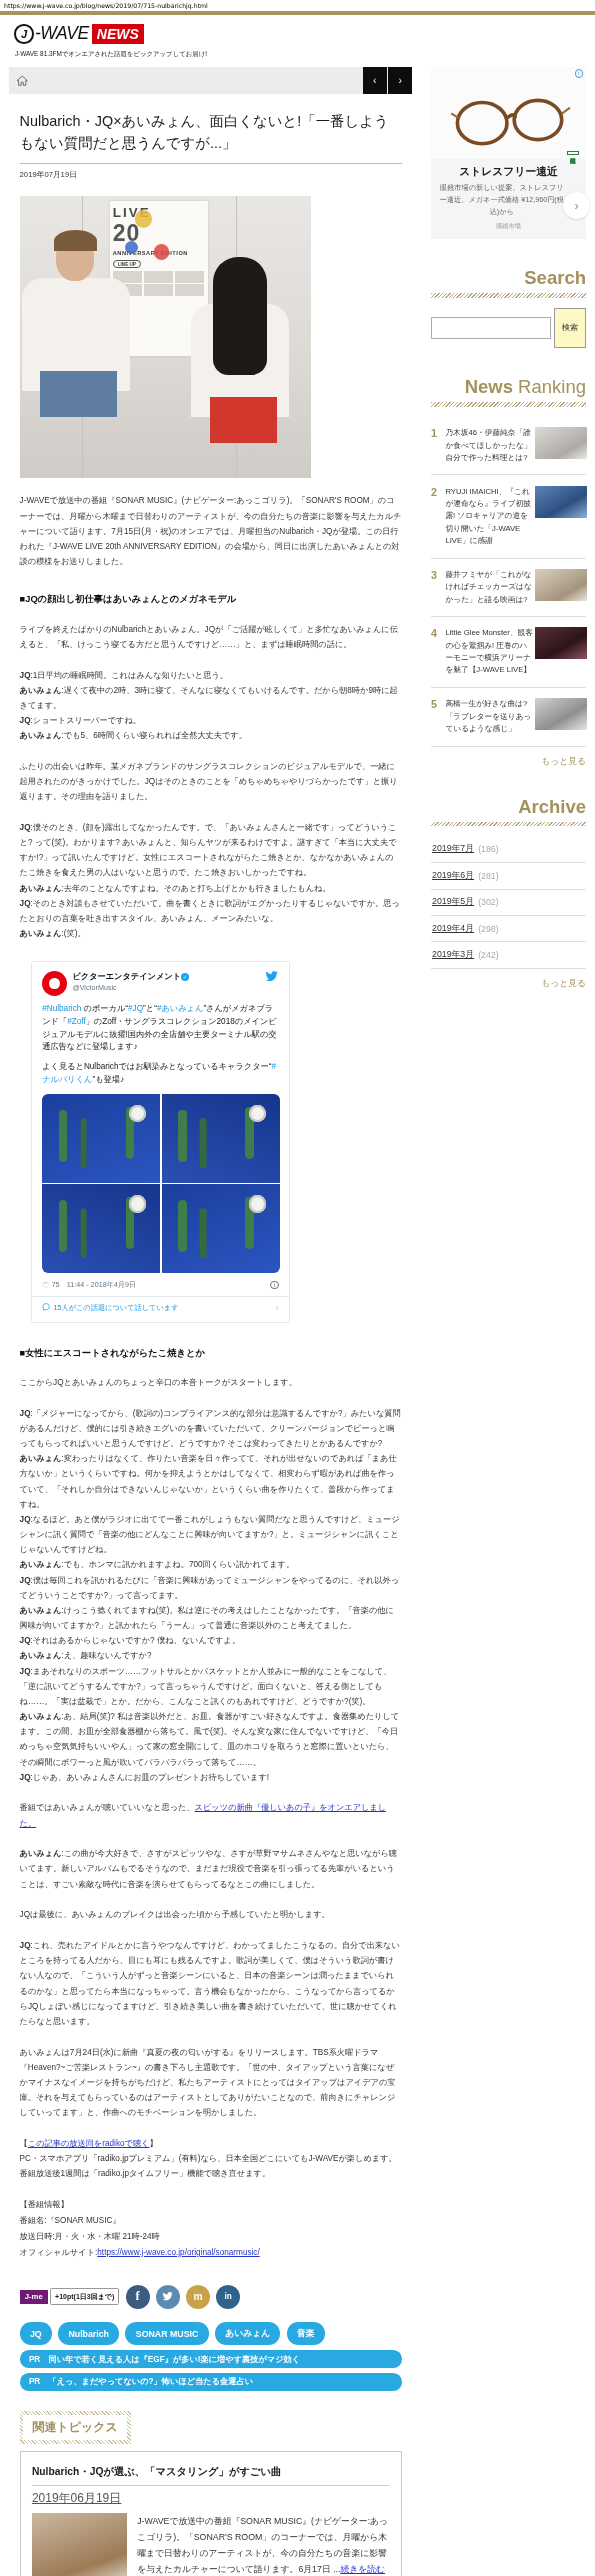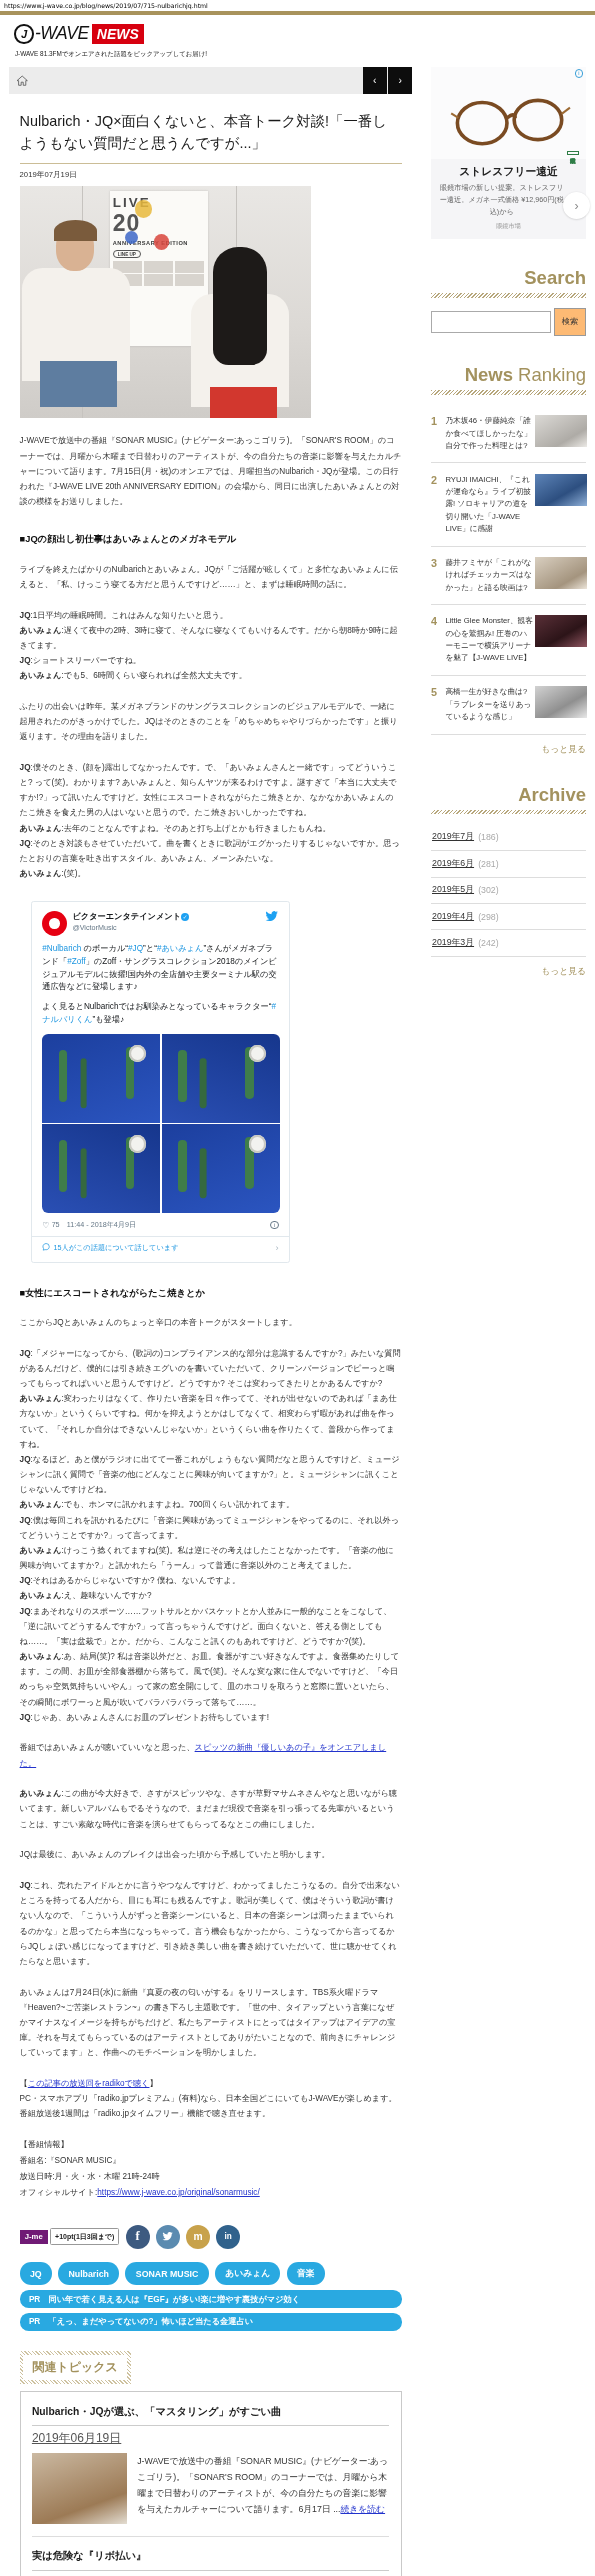--- a/index.html
+++ b/index.html
@@ -35,21 +35,21 @@
   .home-icon { margin-left:7.2px; display:flex; }
   .bc-nav { position:absolute; right:0; top:0; height:27px; display:flex; gap:1.5px; }
   .bc-btn { width:24px; height:27px; background:#0d0d0d; color:#fff; display:flex;
     align-items:center; justify-content:center; font-size:10.3px; cursor:pointer; }
 
   
   .a-title { margin:17.5px 0 0; font-size:14.4px; font-weight:500; color:#1a1a1a; line-height:1.5; }
   .title-hr { border:none; border-top:0.5px solid #cbbd96; margin:8.2px 0 6.2px; }
   .a-date { font-size:7.7px; color:#333; }
 
-  .photo { margin-top:6px; width:291px; height:232px; position:relative; overflow:hidden;
+  .photo { margin-top:16px; width:291px; height:282px; position:relative; overflow:hidden;
     background:linear-gradient(180deg,#e9e7e4 0%,#dcd9d5 60%,#cfccc8 100%); }
   .photo .wall-line { position:absolute; top:0; bottom:0; width:1px; background:#c6c3bf; }
   .poster { position:absolute; left:90px; top:5.2px; width:98px; height:155px; background:#fbfaf7;
     box-shadow:0 0 2.1px rgba(0,0,0,.15); padding:4.1px 3.1px; font-weight:bold; color:#3a3a3a; }
   .poster .big { font-size:13.4px; letter-spacing:2.1px; color:#4a4a4a; }
   .poster .num { font-size:23px; color:#555; letter-spacing:1px; }
   .poster .dot1,.poster .dot2,.poster .dot3 { position:absolute; border-radius:50%; opacity:.85; }
   .poster .dot1 { width:17.5px; height:17.5px; background:#e8b93c; left:25px; top:9.3px; }
   .poster .dot2 { width:15.5px; height:15.5px; background:#d8443c; left:44px; top:43px; }
   .poster .dot3 { width:13.4px; height:13.4px; background:#3c66c8; left:15.5px; top:40px; }
@@ -159,21 +159,21 @@
   .ad-desc { font-size:7.2px; color:#666; line-height:1.65; margin:0 20.6px 0 7.2px; }
   .ad-src { font-size:6.2px; color:#999; margin:4.1px 7.2px 0; }
   .ad-chev { position:absolute; right:-4.1px; bottom:19.6px; width:27px; height:27px; border-radius:50%;
     background:#fff; box-shadow:0 0.5px 2.1px rgba(0,0,0,.18); color:#8a8a8a; font-size:12.4px;
     display:flex; align-items:center; justify-content:center; cursor:pointer; }
   .sb-h { font-size:18.5px; color:#a3925e; margin:28px 0 4.1px; font-weight:normal;text-align:right; }
   .sb-h b { font-weight:bold; }
   .hatch { height:4.6px; background:repeating-linear-gradient(-45deg,#b7a77c 0 1px,#fff 1px 2.6px); margin-bottom:10.3px; }
   .search-box { display:flex; align-items:center; }
   .search-input { flex:1; height:21.6px; border:0.5px solid #aaa; background:#fff; font-size:7.7px; padding:0 4.1px; }
-  .search-btn { width:32px; height:28px; margin-left:3.1px; border:0.5px solid #999; background:#fdba74;
+  .search-btn { width:32px; height:40px; margin-left:3.1px; border:0.5px solid #999; background:#fef9c3;
     font-size:8.2px; color:#333; cursor:pointer; font-family:inherit; }
   .rk-item { display:flex; padding:10.3px 0; border-bottom:0.5px solid #ddd; }
   .rk-num { width:14.4px; flex:none; color:#a3925e; font-weight:bold; font-size:10.8px; }
   .rk-title { width:88px; flex:none; font-size:7.7px; line-height:1.6; color:#333; cursor:pointer; }
   .rk-thumb { flex:none; width:52px; height:32px; margin-left:2.1px; cursor:pointer; }
   .r1 { background:linear-gradient(150deg,#dcdad6,#aeaba6 70%,#eceae6); }
   .r2 { background:linear-gradient(150deg,#5d84b8,#2d4f80 60%,#8fb0d8); }
   .r3 { background:linear-gradient(150deg,#d9cfc0,#a4947e 70%,#ece5da); }
   .r4 { background:linear-gradient(150deg,#5a3038,#2c1418 60%,#8f5560); }
   .r5 { background:linear-gradient(150deg,#d2d2d2,#8f8f8f 60%,#e8e8e8); }
@@ -205,21 +205,21 @@
           <path d="M12 2 L22 11 H19 V20 H14 V14 H10 V20 H5 V11 H2 Z" fill="none" stroke="#555" stroke-width="1.6"></path>
         </svg>
     </span>
     <span class="bc-nav">
       <span class="bc-btn">‹</span>
       <span class="bc-btn">›</span>
     </span>
   </nav>
 
   <main class="main">
-    <h1 class="a-title">Nulbarich・JQ×面白くないと、本音トーク対談!「一番しようもない質問だと思うんですが...」</h1>
+    <h1 class="a-title">Nulbarich・JQ×あいみょん、面白くないと!「一番しようもない質問だと思うんですが...」</h1>
     <hr class="title-hr">
     <div class="a-date">2019年07月19日</div>
 
     
     <div class="photo">
       <div class="wall-line" style="left:62px"></div>
       <div class="wall-line" style="left:216px"></div>
       <div class="poster">
         <span class="dot1"></span><span class="dot2"></span><span class="dot3"></span>
         <div class="big">LIVE</div>

